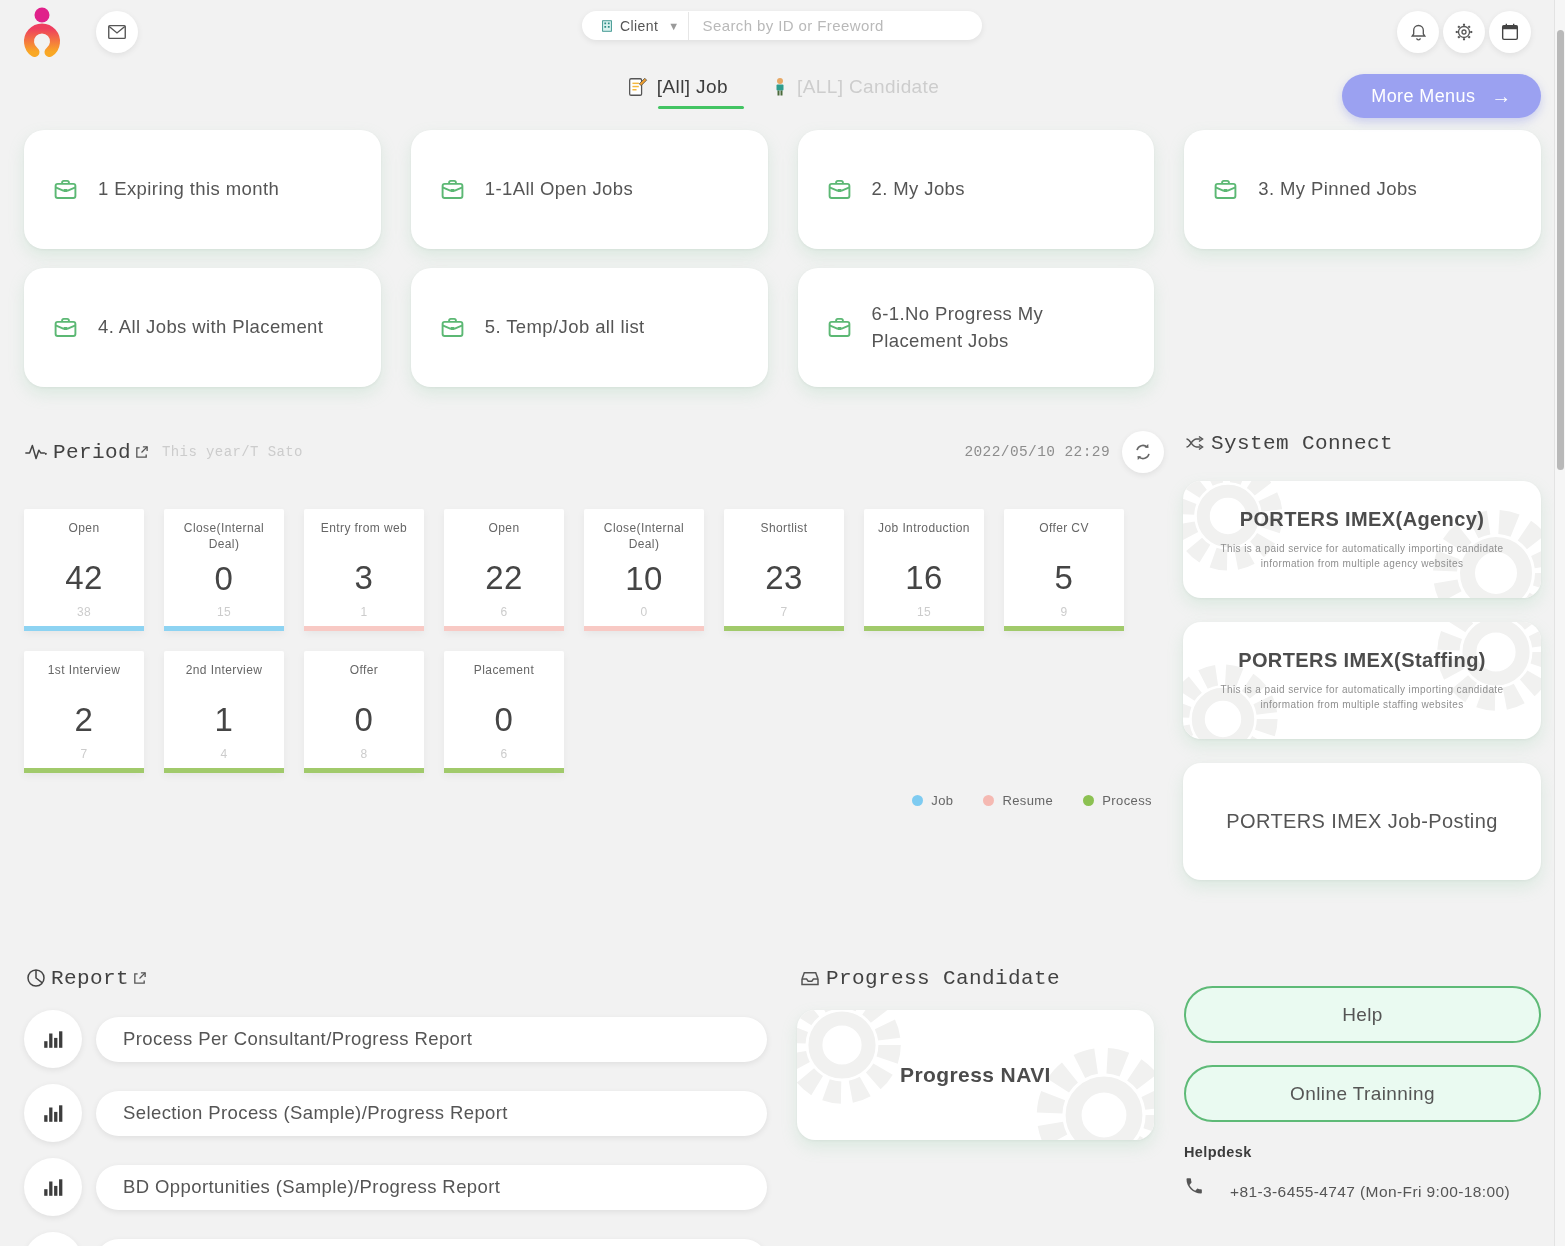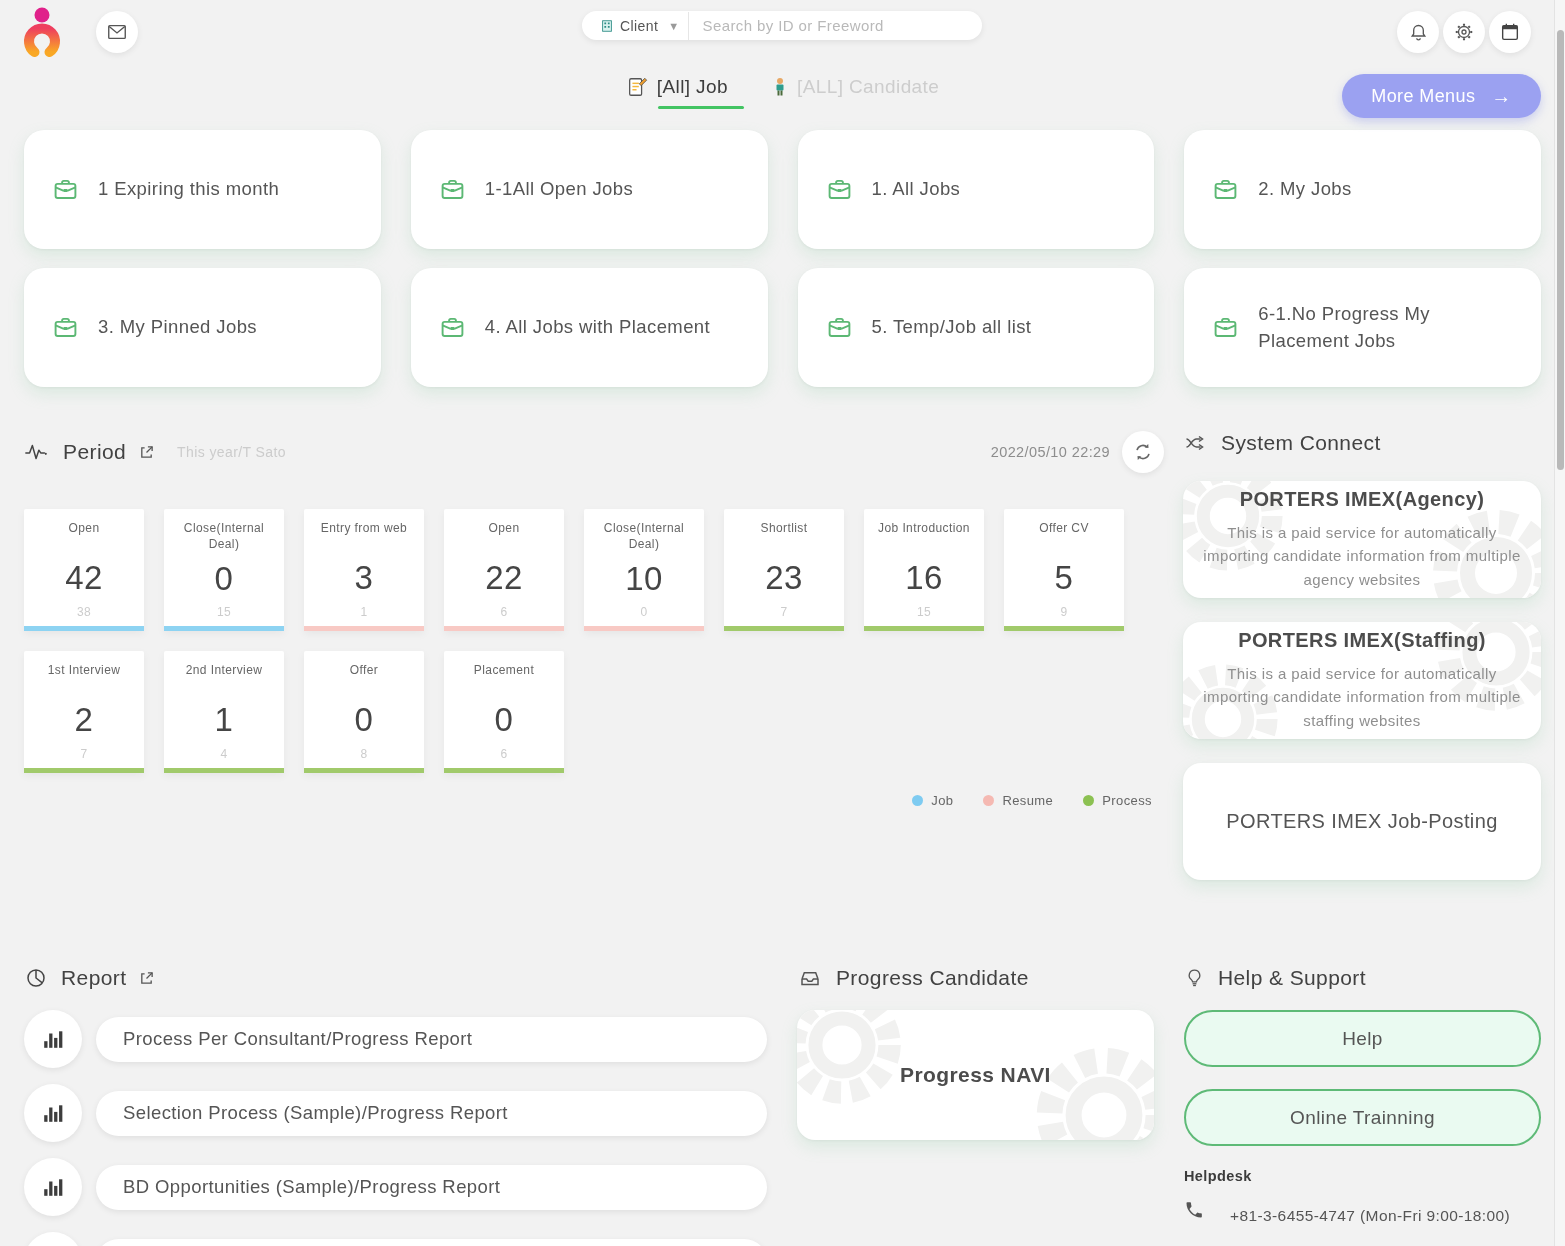--- a/index.html
+++ b/index.html
@@ -62,21 +62,21 @@
     display:flex; align-items:center; gap:19px; padding:0 22px 0 28px; cursor:pointer;
   }
   .job-card .job-label { font-size:18.5px; color:#555; line-height:1.45; }
   .job-card svg { flex:0 0 auto; }
 
   
   .main-row { display:flex; margin:44px 24px 0; }
   .left-col { width:1140px; }
   .right-col { width:358px; margin-left:19px; }
 
-  .section-head { display:flex; align-items:center; gap:13px; }
+  .section-head { display:flex; align-items:center; gap:3px;font-family:Liberation Mono, monospace; }
   .section-title { font-size:21px; color:#424242; }
   .section-sub { font-size:14px; color:#ccc; margin-left:10px; }
   .head-right { margin-left:auto; display:flex; align-items:center; gap:12px; }
   .timestamp { font-size:14.5px; color:#8d8d8d; }
 
   .tiles { width:1100px; margin-top:36px; display:flex; flex-wrap:wrap; gap:20px; }
   .tile {
     width:120px; height:122px; background:#fff; border-radius:2px;
     display:flex; flex-direction:column; align-items:center; cursor:pointer;
     box-shadow:0 3px 8px rgba(0,0,0,.05);
@@ -91,21 +91,21 @@
   .legend-dot { width:11px; height:11px; border-radius:50%; }
 
   
   .connect-card {
     position:relative; overflow:hidden; background:#fff; border-radius:18px;
     height:117px; margin-bottom:24px; display:flex; flex-direction:column;
     align-items:center; justify-content:center; text-align:center; padding:0 16px; cursor:pointer;
   }
   .connect-card .cc-title { font-size:20px; font-weight:bold; color:#4c4c4c; position:relative; z-index:1; }
   .connect-card.plain .cc-title { font-weight:normal; font-size:20px; color:#555; }
-  .connect-card .cc-desc { font-size:15px; color:#8f8f8f; line-height:1.55; margin-top:10px; position:relative; z-index:1; }
+  .connect-card .cc-desc { font-size:10px; color:#8f8f8f; line-height:1.55; margin-top:10px; position:relative; z-index:1; }
   .right-col .section-head { margin-bottom:26px; }
   .gear-bg { position:absolute; z-index:0; }
 
   
   .bottom-row { display:flex; margin:62px 24px 0; }
   .report-col { width:745px; }
   .pm-col { width:358px; margin-left:30px; }
   .help-col { width:358px; margin-left:30px; }
 
   .report-items { margin-top:20px; }
@@ -273,29 +273,20 @@
       </svg>
     <span class="job-label">1-1All Open Jobs</span>
   </div>
   <div class="job-card shadow">
     <svg width="27" height="27" viewBox="0 0 24 24" fill="none" stroke="#5cb874" stroke-width="1.7">
         <path d="M9 7V5.8C9 5 9.7 4.3 10.5 4.3h3c.8 0 1.5.7 1.5 1.5V7"></path>
         <rect x="3.2" y="7" width="17.6" height="12.5" rx="1.8"></rect>
         <path d="M3.2 10.2l7.3 3M20.8 10.2l-7.3 3"></path>
         <rect x="10.3" y="11.6" width="3.4" height="2.6" rx="0.5" fill="#5cb874" stroke="none"></rect>
       </svg>
-    <span class="job-label">1. All Jobs</span>
-  </div>
-  <div class="job-card shadow">
-    <svg width="27" height="27" viewBox="0 0 24 24" fill="none" stroke="#5cb874" stroke-width="1.7">
-        <path d="M9 7V5.8C9 5 9.7 4.3 10.5 4.3h3c.8 0 1.5.7 1.5 1.5V7"></path>
-        <rect x="3.2" y="7" width="17.6" height="12.5" rx="1.8"></rect>
-        <path d="M3.2 10.2l7.3 3M20.8 10.2l-7.3 3"></path>
-        <rect x="10.3" y="11.6" width="3.4" height="2.6" rx="0.5" fill="#5cb874" stroke="none"></rect>
-      </svg>
     <span class="job-label">2. My Jobs</span>
   </div>
   <div class="job-card shadow">
     <svg width="27" height="27" viewBox="0 0 24 24" fill="none" stroke="#5cb874" stroke-width="1.7">
         <path d="M9 7V5.8C9 5 9.7 4.3 10.5 4.3h3c.8 0 1.5.7 1.5 1.5V7"></path>
         <rect x="3.2" y="7" width="17.6" height="12.5" rx="1.8"></rect>
         <path d="M3.2 10.2l7.3 3M20.8 10.2l-7.3 3"></path>
         <rect x="10.3" y="11.6" width="3.4" height="2.6" rx="0.5" fill="#5cb874" stroke="none"></rect>
       </svg>
     <span class="job-label">3. My Pinned Jobs</span>
@@ -572,28 +563,20 @@
         </svg>
       <svg class="gear-bg" style="bottom:-55px;right:-30px" width="160" height="160" viewBox="0 0 100 100">
           <circle cx="50" cy="50" r="34" fill="none" stroke="#f1f1f0" stroke-width="16" stroke-dasharray="11 7"></circle>
           <circle cx="50" cy="50" r="19" fill="none" stroke="#f1f1f0" stroke-width="10"></circle>
         </svg>
       <div class="pm-title">Progress NAVI</div>
     </div>
   </div>
 
   <div class="help-col">
-    <div class="section-head">
-      <svg width="21" height="24" viewBox="0 0 24 24" fill="none" stroke="#555" stroke-width="1.5">
-        <path d="M12 3a6 6 0 0 0-3.5 10.9c.8.6 1.2 1.5 1.3 2.6h4.4c.1-1.1.5-2 1.3-2.6A6 6 0 0 0 12 3z"></path>
-        <line x1="9.8" y1="18.6" x2="14.2" y2="18.6"></line>
-          <line x1="10.4" y1="20.6" x2="13.6" y2="20.6"></line>
-      </svg>
-      <span class="section-title">Help &amp; Support</span>
-    </div>
     <div class="help-buttons">
       <div class="help-btn">Help</div>
       <div class="help-btn">Online Trainning</div>
     </div>
     <div class="helpdesk-label">Helpdesk</div>
     <div class="phone-row">
       <svg width="20" height="20" viewBox="0 0 24 24">
         <path d="M6.6 10.8c1.5 3 3.9 5.4 6.9 6.9l2.3-2.3c.3-.3.7-.4 1-.2 1.1.4 2.4.6 3.6.6.6 0 1 .4 1 1V20c0 .6-.4 1-1 1C10.8 21 3 13.2 3 3.6 3 3 3.4 2.6 4 2.6h3.4c.6 0 1 .4 1 1 0 1.3.2 2.5.6 3.6.1.3 0 .7-.2 1l-2.2 2.6z" fill="#555"></path>
       </svg>
       <div class="phone-text">+81-3-6455-4747 (Mon-Fri 9:00-18:00)</div>

